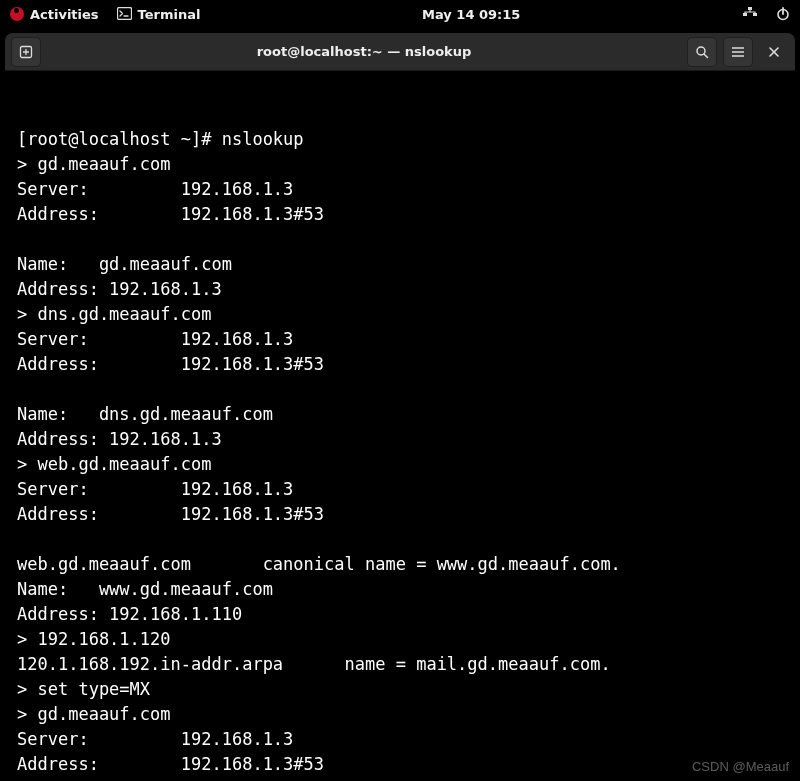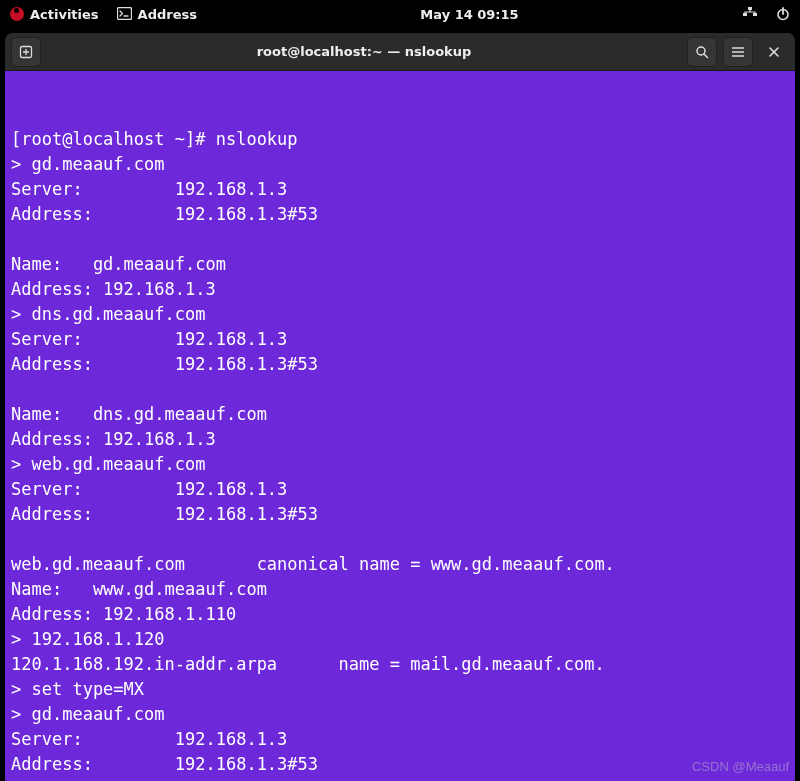--- a/index.html
+++ b/index.html
@@ -51,26 +51,26 @@
     border-radius: 5px;
     display: inline-flex; align-items: center; justify-content: center;
     color: #ddd; cursor: pointer;
   }
   .hdr-btn.plain { background: transparent; border: none; }
   .hdr-title { color: #eee; font-size: 13px; font-weight: 600; }
 
   
   .term {
     flex: 1;
-    background: #6d28d9;
+    background: #000000;
     color: #fff;
     font-family: "DejaVu Sans Mono", "Liberation Mono", monospace;
     font-size: 17px;
     line-height: 25px;
-    padding: 6px 6px;
+    padding: 6px 12px;
     white-space: pre;
     overflow: hidden;
     position: relative;
   }
   .watermark {
     position: absolute;
     right: 6px;
     bottom: 2px;
     font-family: sans-serif;
     font-size: 13px;
@@ -88,21 +88,21 @@
       <span>Activities</span>
     </span>
     <span class="topbar-item">
       <span class="term-icon">
         <svg width="15" height="13" viewBox="0 0 15 13">
             <rect x="0.5" y="0.5" width="14" height="12" rx="1.5" fill="none" stroke="#ddd" stroke-width="1.3"></rect>
             <path d="M3 4 L5.5 6.5 L3 9" fill="none" stroke="#ddd" stroke-width="1.3" stroke-linecap="round" stroke-linejoin="round"></path>
             <line x1="7" y1="9" x2="11" y2="9" stroke="#ddd" stroke-width="1.3" stroke-linecap="round"></line>
           </svg>
       </span>
-      <span>Address</span>
+      <span>Terminal</span>
     </span>
   </div>
   <div class="topbar-center">
     <span class="topbar-item">
       <span>May 14  09:15</span>
     </span>
   </div>
   <div class="topbar-right">
     <span class="topbar-item net-icon">
       <svg width="16" height="14" viewBox="0 0 16 14">

